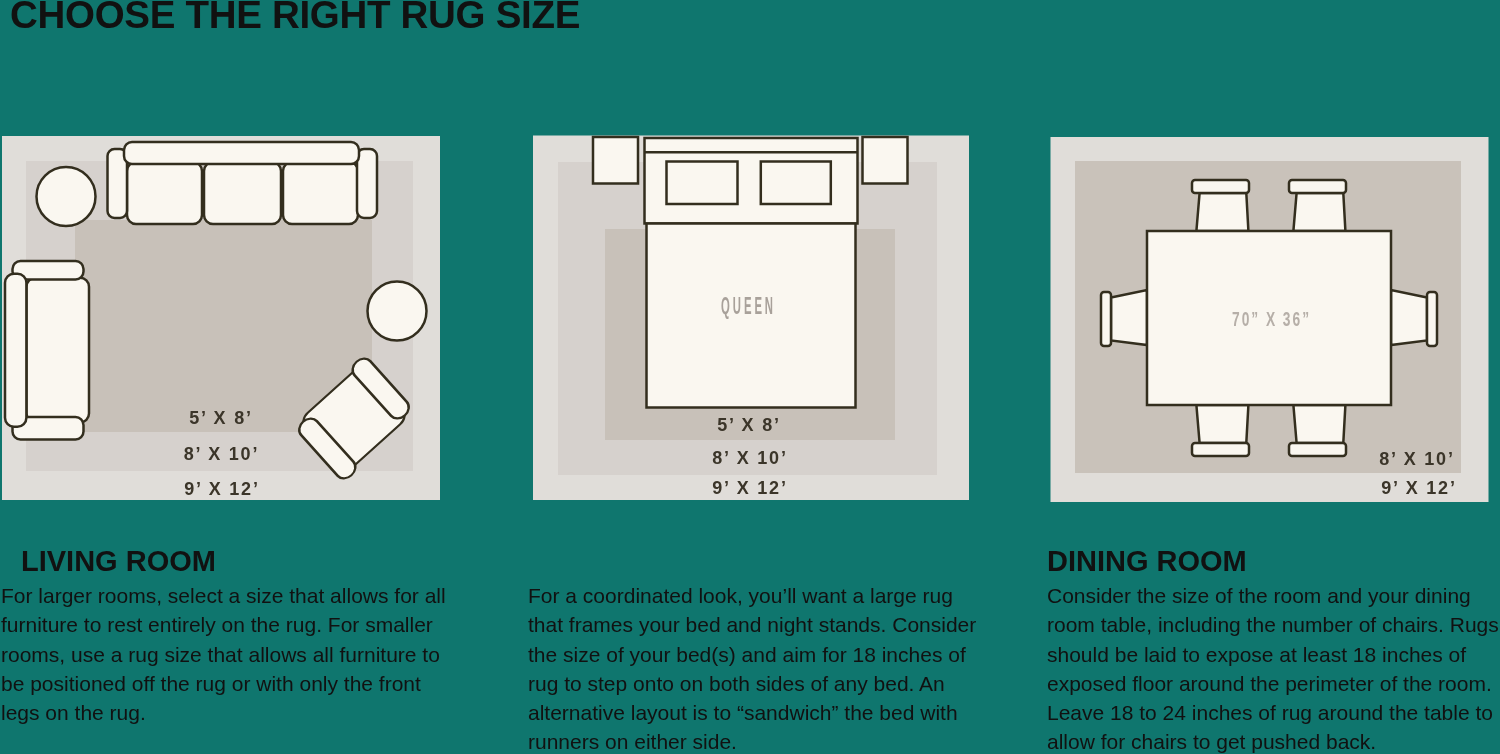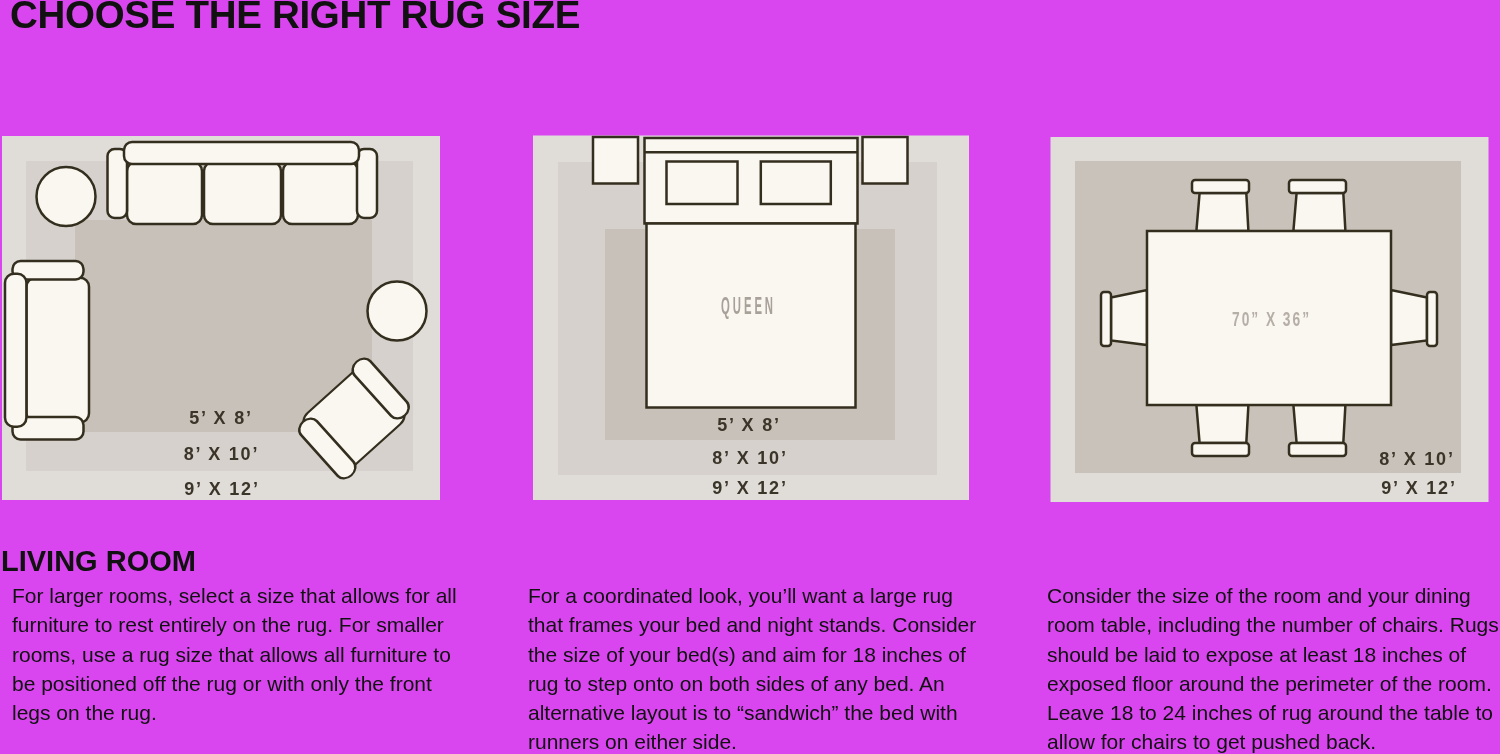--- a/index.html
+++ b/index.html
@@ -1,16 +1,16 @@
 <!DOCTYPE html>
 <html><head>
 <meta charset="utf-8">
 <style>
   html,body{margin:0;padding:0;background:#fff;}
-  #page{position:relative;width:1500px;height:754px;background:#d946ef;overflow:hidden;
+  #page{position:relative;width:1500px;height:754px;background:#0f766e;overflow:hidden;
         font-family:"Liberation Sans",sans-serif;}
   .title{position:absolute;left:10px;top:-7px;font-size:38.5px;font-weight:bold;color:#111;
          letter-spacing:-0.3px;white-space:nowrap;}
   .room-svg{position:absolute;top:130px;}
   .head{position:absolute;font-size:29px;font-weight:bold;color:#111;white-space:nowrap;}
   .para{position:absolute;font-size:21px;line-height:29.3px;color:#111;white-space:nowrap;}
 </style>
 </head>
 <body>
 <div id="page">
@@ -100,19 +100,20 @@
 
       <rect x="1147" y="231" width="244" height="174"></rect>
     </g>
     <text x="1271.5" y="325.5" font-family="Liberation Sans, sans-serif" font-size="21" font-weight="bold" fill="#b6afa8" text-anchor="middle" letter-spacing="3" textLength="79" lengthAdjust="spacingAndGlyphs">70” X 36”</text>
     <g font-family="Liberation Sans, sans-serif" font-size="18" font-weight="bold" fill="#3b3529" text-anchor="middle" letter-spacing="1.8">
       <text x="1417" y="465">8’ X 10’</text>
       <text x="1419" y="494">9’ X 12’</text>
     </g>
   </svg>
 
-  <div class="head" style="left:1px;top:545px;">LIVING ROOM</div>
-  <div class="para" style="left:12px;top:581px;">For larger rooms, select a size that allows for all<br>furniture to rest entirely on the rug. For smaller<br>rooms, use a rug size that allows all furniture to<br>be positioned off the rug or with only the front<br>legs on the rug.</div>
+  <div class="head" style="left:1px;top:545px;padding-left:20px;">LIVING ROOM</div>
+  <div class="para" style="left:1px;top:581px;">For larger rooms, select a size that allows for all<br>furniture to rest entirely on the rug. For smaller<br>rooms, use a rug size that allows all furniture to<br>be positioned off the rug or with only the front<br>legs on the rug.</div>
 
   <div class="para" style="left:528px;top:581px;">For a coordinated look, you’ll want a large rug<br>that frames your bed and night stands. Consider<br>the size of your bed(s) and aim for 18 inches of<br>rug to step onto on both sides of any bed. An<br>alternative layout is to “sandwich” the bed with<br>runners on either side.</div>
 
+  <div class="head" style="left:1047px;top:545px;">DINING ROOM</div>
   <div class="para" style="left:1047px;top:581px;">Consider the size of the room and your dining<br>room table, including the number of chairs. Rugs<br>should be laid to expose at least 18 inches of<br>exposed floor around the perimeter of the room.<br>Leave 18 to 24 inches of rug around the table to<br>allow for chairs to get pushed back.</div>
 </div>
 
 </body></html>

